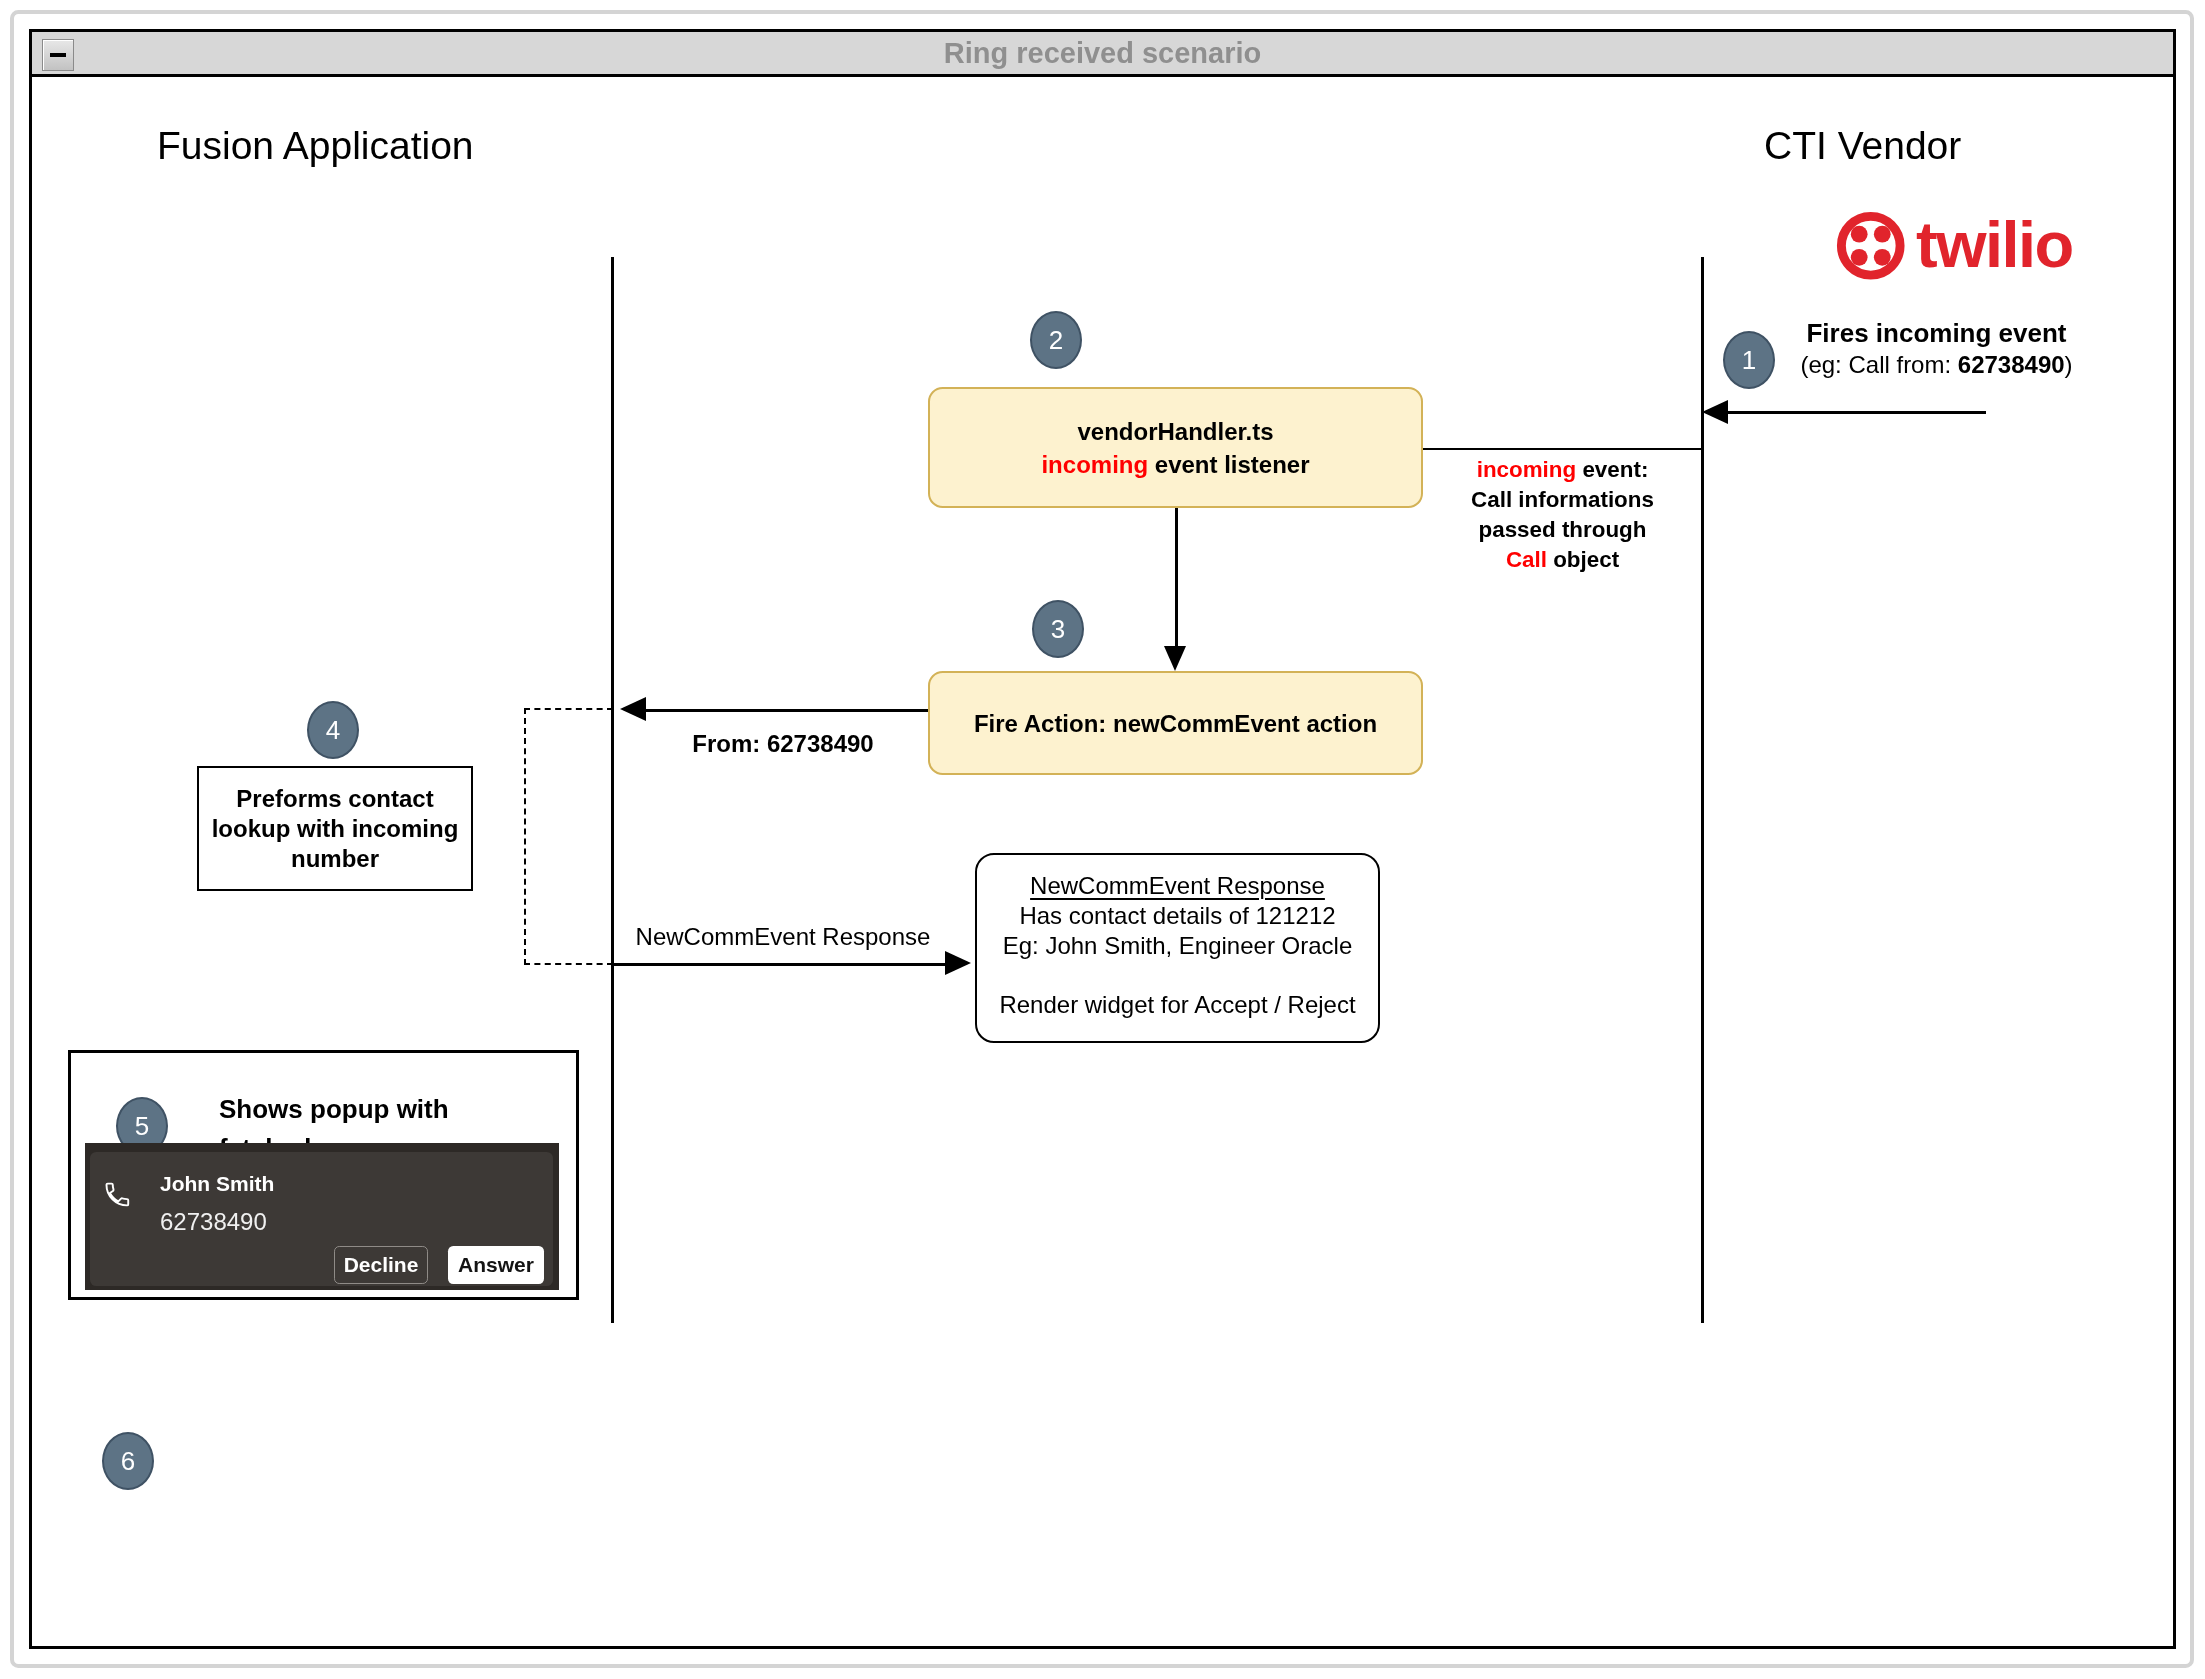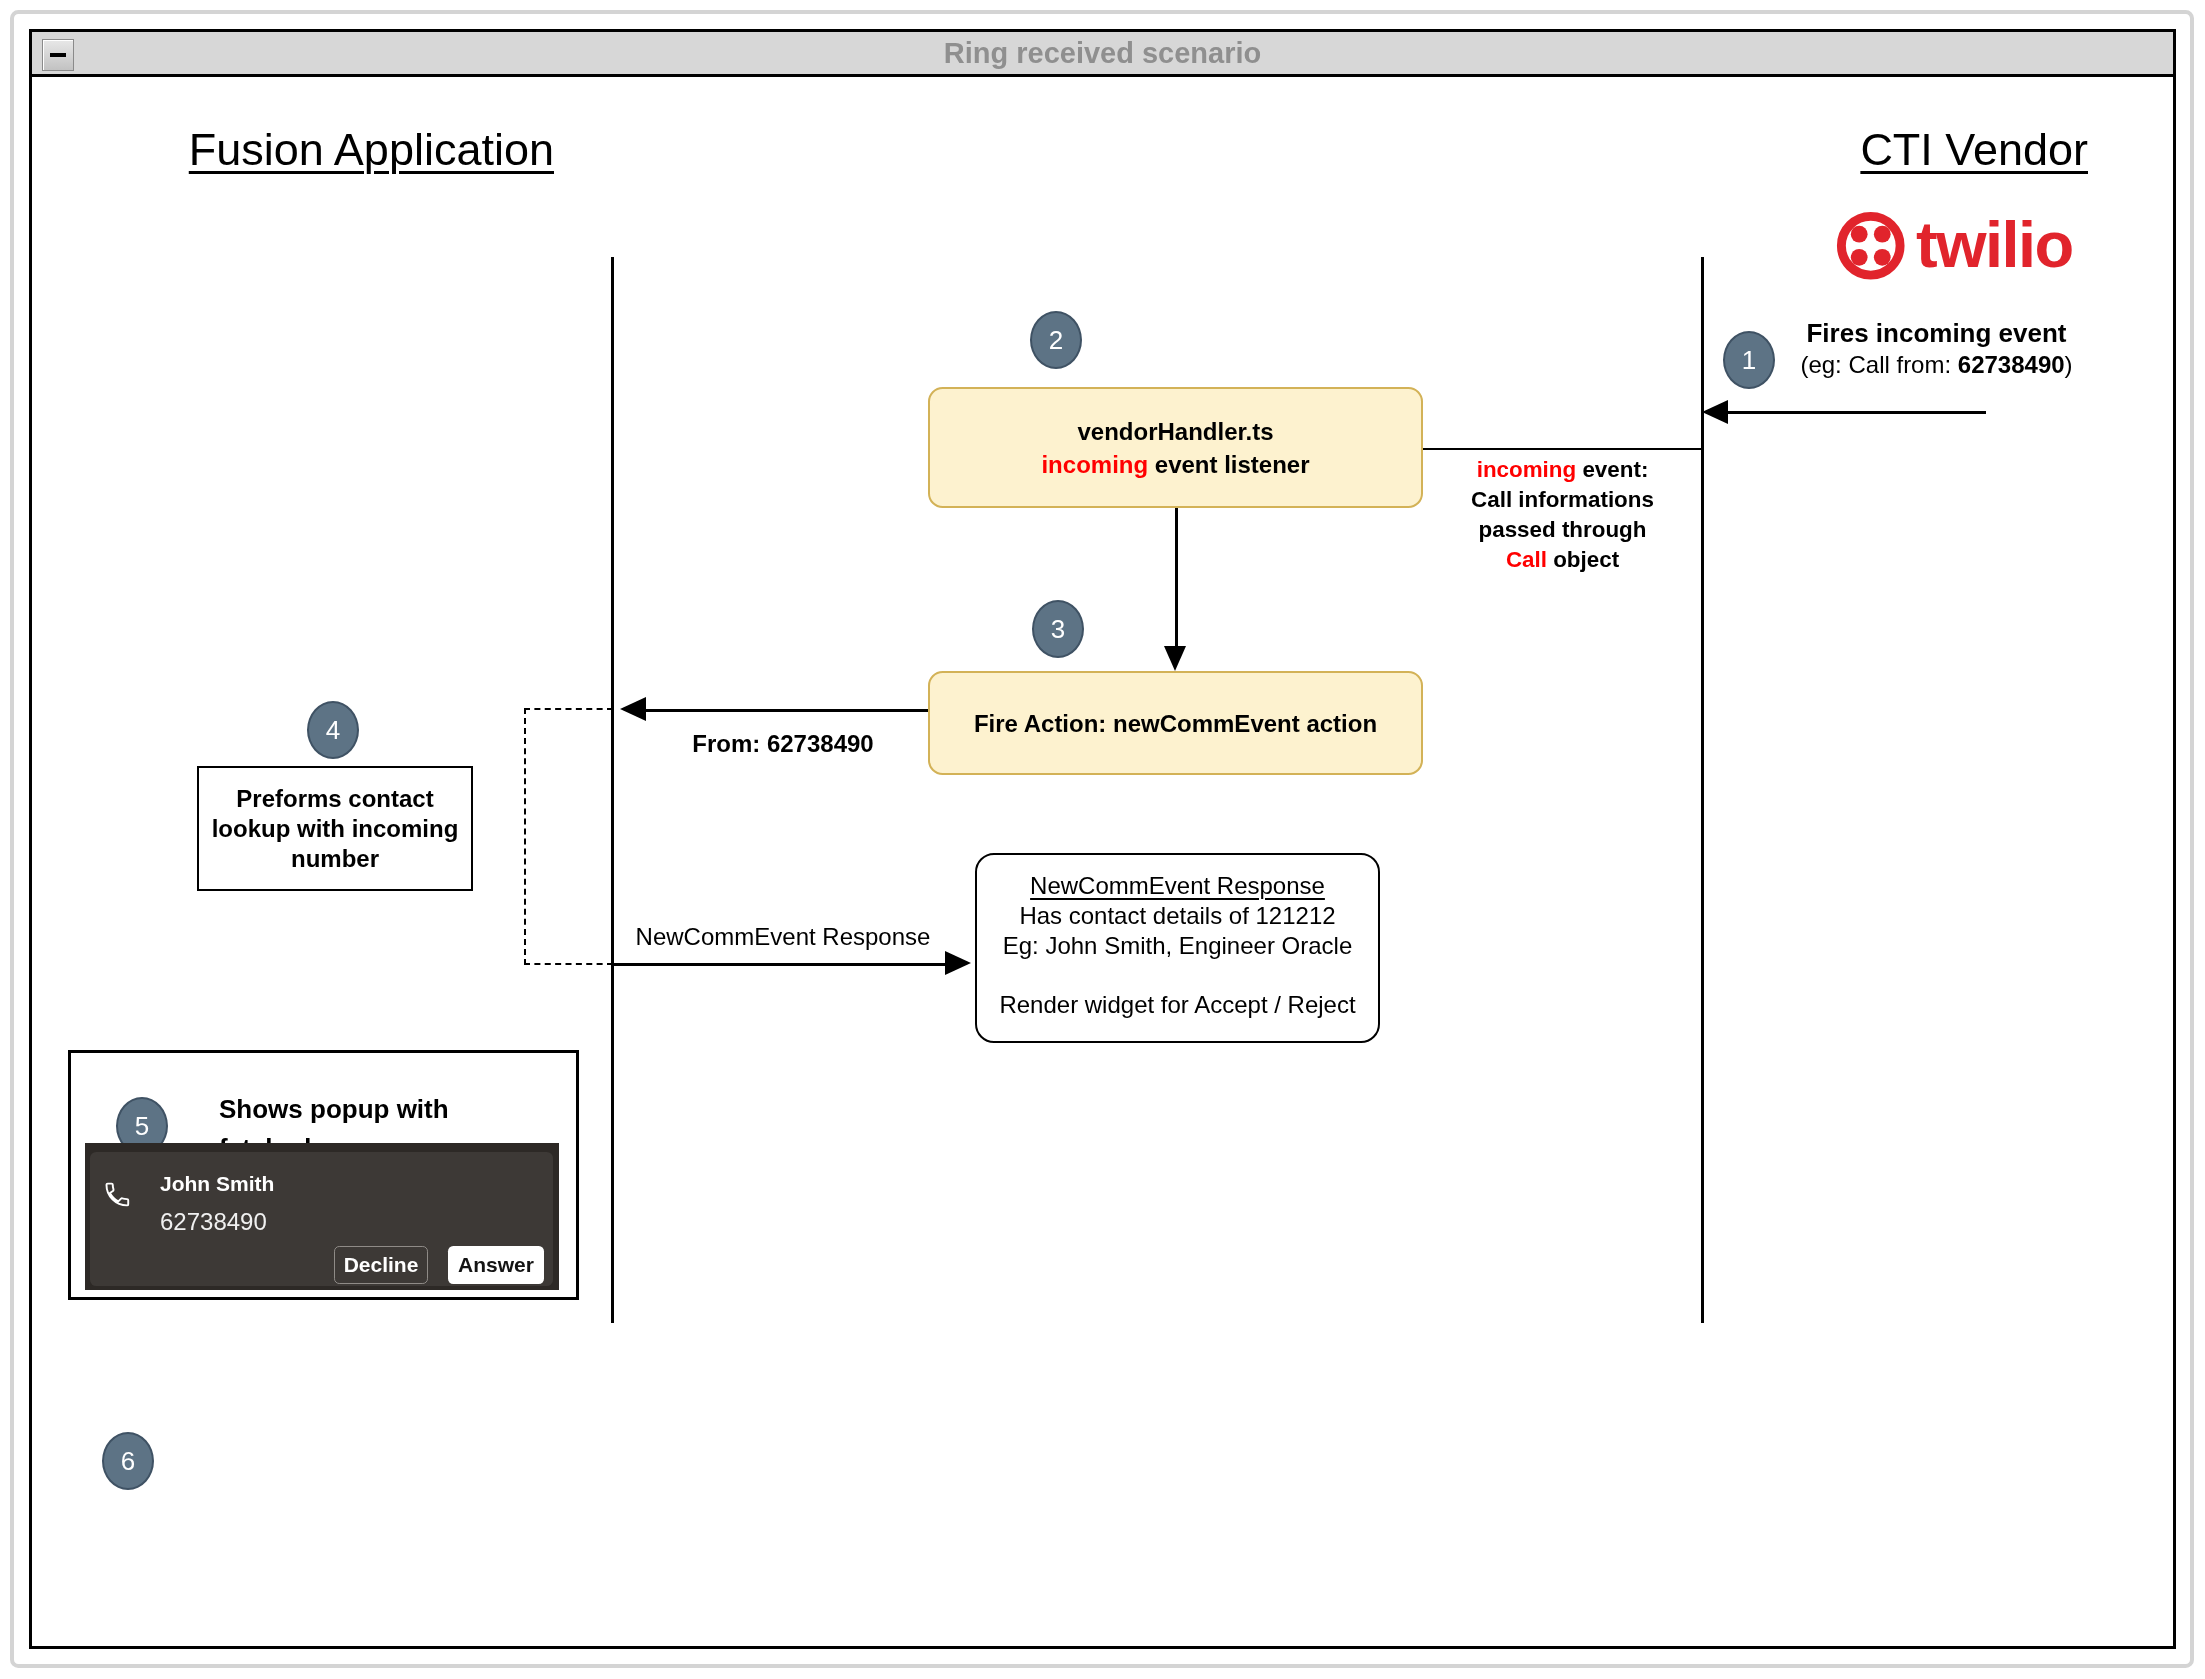--- a/index.html
+++ b/index.html
@@ -10,21 +10,21 @@
   .abs{position:absolute;}
   
   .outer-border{left:10.4px;top:10.4px;width:2184px;height:1658px;border:4.2px solid #d4d4d4;border-radius:8.3px;box-sizing:border-box;}
   
   .frame{left:29px;top:29px;width:2147px;height:1620px;border:3.1px solid #000;box-sizing:border-box;background:#fff;}
   .titlebar{left:29px;top:29px;width:2147px;height:48px;box-sizing:border-box;background:#d7d7d7;border:3.1px solid #000;display:flex;align-items:center;justify-content:center;}
   .titlebar-text{font-size:29px;font-weight:bold;color:#8f8f8f;}
   .min-btn{left:42px;top:39px;width:30px;height:30px;background:linear-gradient(#e8e8e8,#c2c2c2);border:1.6px solid #8a8a8a;box-shadow:inset 1px 1px 0 #fff;display:flex;align-items:center;justify-content:center;cursor:pointer;}
   .min-dash{width:15.7px;height:4.7px;background:#000;}
 
-  .lane-header{font-size:45px;color:#000;text-align:right;text-decoration:underline;text-decoration-thickness:2.6px;text-underline-offset:6.3px;}
+  .lane-header{font-size:39px;color:#000;text-align:left;text-decoration-thickness:2.6px;text-underline-offset:6.3px;}
 
   
   .hline{position:absolute;height:2.6px;background:#000;}
   .vline{position:absolute;width:2.6px;background:#000;}
   .ah-left{position:absolute;width:0;height:0;border-top:12.5px solid transparent;border-bottom:12.5px solid transparent;border-right:26px solid #000;}
   .ah-right{position:absolute;width:0;height:0;border-top:12.5px solid transparent;border-bottom:12.5px solid transparent;border-left:26px solid #000;}
   .ah-down{position:absolute;width:0;height:0;border-left:11.5px solid transparent;border-right:11.5px solid transparent;border-top:25px solid #000;}
   .dashed-rect{position:absolute;border:2.6px dashed #000;box-sizing:border-box;}
 
   .step-circle{position:absolute;width:52px;height:58px;border-radius:50%;background:var(--step-circle,#5d7385);border:2.6px solid #3f5264;box-sizing:border-box;color:#fff;font-size:26px;display:flex;align-items:center;justify-content:center;}

